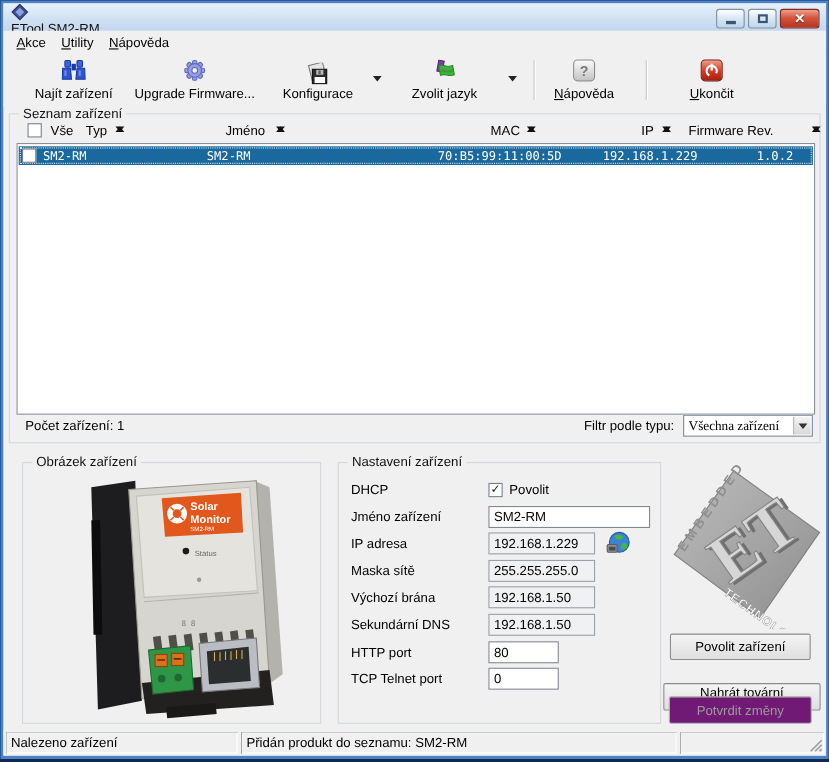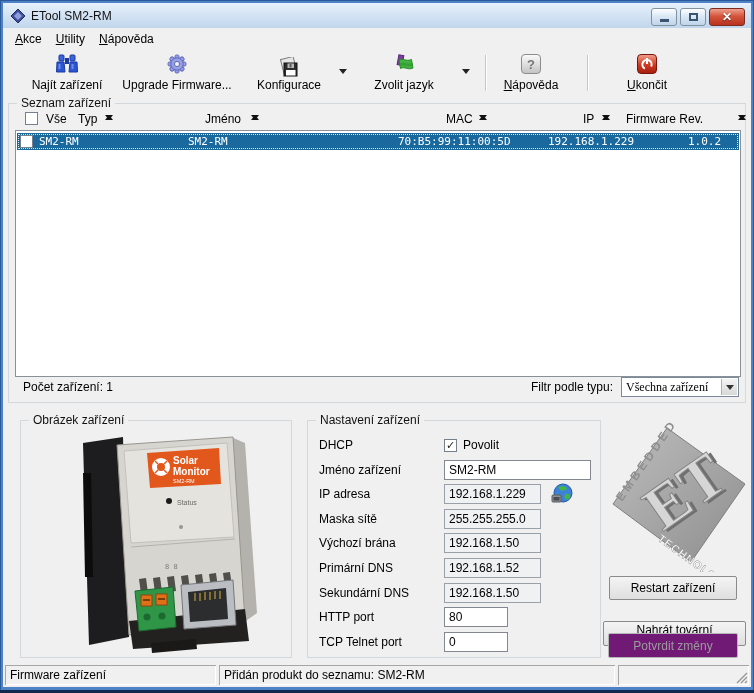--- a/index.html
+++ b/index.html
@@ -5,21 +5,21 @@
   html,body{margin:0;padding:0;background:#c8c8c8;}
   *{box-sizing:border-box;}
   .window{position:relative;width:754px;height:693px;background:#4d82c6;
     font-family:"Liberation Sans",sans-serif;font-size:12px;color:#000;
     box-shadow:inset 0 0 0 1px #2b5a9b;}
   .window::after{content:"";position:absolute;left:0;right:0;bottom:0;height:3px;background:#10294f;}
   .inner{position:absolute;left:3px;top:3px;right:3px;bottom:6px;background:#f0f0f0;overflow:hidden;}
 
   
   .titlebar{position:absolute;left:0;top:0;right:0;height:25px;
-    background:linear-gradient(#e6f1fb,#cfe0f2 60%,#c2d6ec);display:flex;align-items:center;padding-left:7px;}
+    background:linear-gradient(#e6f1fb,#cfe0f2 60%,#c2d6ec);display:flex;padding-left:7px;flex-direction:column;}
   .appicon{width:16px;height:16px;margin-right:5px;flex:0 0 auto;}
   .title-text{font-size:12px;color:#111;}
   .winbtns{position:absolute;right:6px;top:5px;display:flex;gap:3px;}
   .wbtn{height:18px;border:1px solid #80919f;border-radius:3px;
     background:linear-gradient(#fdfeff,#dbe8f5 45%,#c0d4ea);display:flex;align-items:center;justify-content:center;cursor:default;}
   .wbtn.min,.wbtn.max{width:26px;}
   .wbtn.close{width:36px;background:linear-gradient(#eda08d,#d4553c 45%,#b83220);border-color:#7e2a1e;}
   .glyph-min{width:9px;height:3px;background:#3a556f;margin-top:7px;}
   .glyph-max{width:9px;height:8px;border:2px solid #3a556f;background:transparent;}
   .glyph-close{color:#fff;font-weight:bold;font-size:12px;line-height:12px;text-shadow:0 1px 1px #5e170d;}
@@ -332,24 +332,20 @@
         </div>
         <div class="srow">
           <span class="slabel">Maska sítě</span>
           <input class="sinput ro w-ip" readonly="" value="255.255.255.0" style="">
         </div>
         <div class="srow">
           <span class="slabel">Výchozí brána</span>
           <input class="sinput ro w-ip" readonly="" value="192.168.1.50" style="">
         </div>
         <div class="srow">
-          <span class="slabel">Primární DNS</span>
-          <input class="sinput ro w-ip" readonly="" value="192.168.1.52" style="">
-        </div>
-        <div class="srow">
           <span class="slabel">Sekundární DNS</span>
           <input class="sinput ro w-ip" readonly="" value="192.168.1.50" style="">
         </div>
         <div class="srow">
           <span class="slabel">HTTP port</span>
           <input class="sinput w-port" value="80" style="">
         </div>
         <div class="srow">
           <span class="slabel">TCP Telnet port</span>
           <input class="sinput w-port" value="0" style="">
@@ -366,26 +362,26 @@
       </defs>
       <polygon points="62,10 140,66 86,144 8,86" fill="url(#lg)" stroke="#7f7f7f"></polygon>
       <text x="17" y="84" transform="rotate(-55 17 84)" font-size="12" font-weight="bold" letter-spacing="3.5" fill="#8f8f8f" font-family="Liberation Sans, sans-serif">EMBEDDED</text>
       <g transform="rotate(-35 74 78)">
         <text x="43" y="101" font-size="62" font-weight="bold" fill="#6f6f6f" font-family="Liberation Serif, serif">ET</text>
         <text x="40" y="98" font-size="62" font-weight="bold" fill="#d6d6d6" stroke="#858585" stroke-width="1" font-family="Liberation Serif, serif">ET</text>
       </g>
       <text x="52" y="122" transform="rotate(36 52 122)" font-size="11" font-weight="bold" letter-spacing="1" fill="#fdfdfd" stroke="#8a8a8a" stroke-width="0.4" font-family="Liberation Sans, sans-serif">TECHNOLOGIES</text>
     </svg>
 
-    <button class="abtn btn-restart">Restart zařízení</button>
+    <button class="abtn btn-restart">Povolit zařízení</button>
     <button class="abtn btn-factory">Nahrát tovární nastavení</button>
     <button class="abtn btn-confirm disabled" disabled="">Potvrdit změny</button>
 
     <div class="statusbar">
-      <div class="spanel sp-left">Firmware zařízení</div>
+      <div class="spanel sp-left">Nalezeno zařízení</div>
       <div class="spanel sp-center">Přidán produkt do seznamu: SM2-RM</div>
       <div class="spanel sp-right">
         <svg class="grip" width="13" height="13" viewBox="0 0 13 13">
           <g stroke="#9a9a9a" stroke-width="1.4">
             <line x1="12" y1="2" x2="2" y2="12"></line>
             <line x1="12" y1="6" x2="6" y2="12"></line>
             <line x1="12" y1="10" x2="10" y2="12"></line>
           </g>
         </svg>
       </div>

